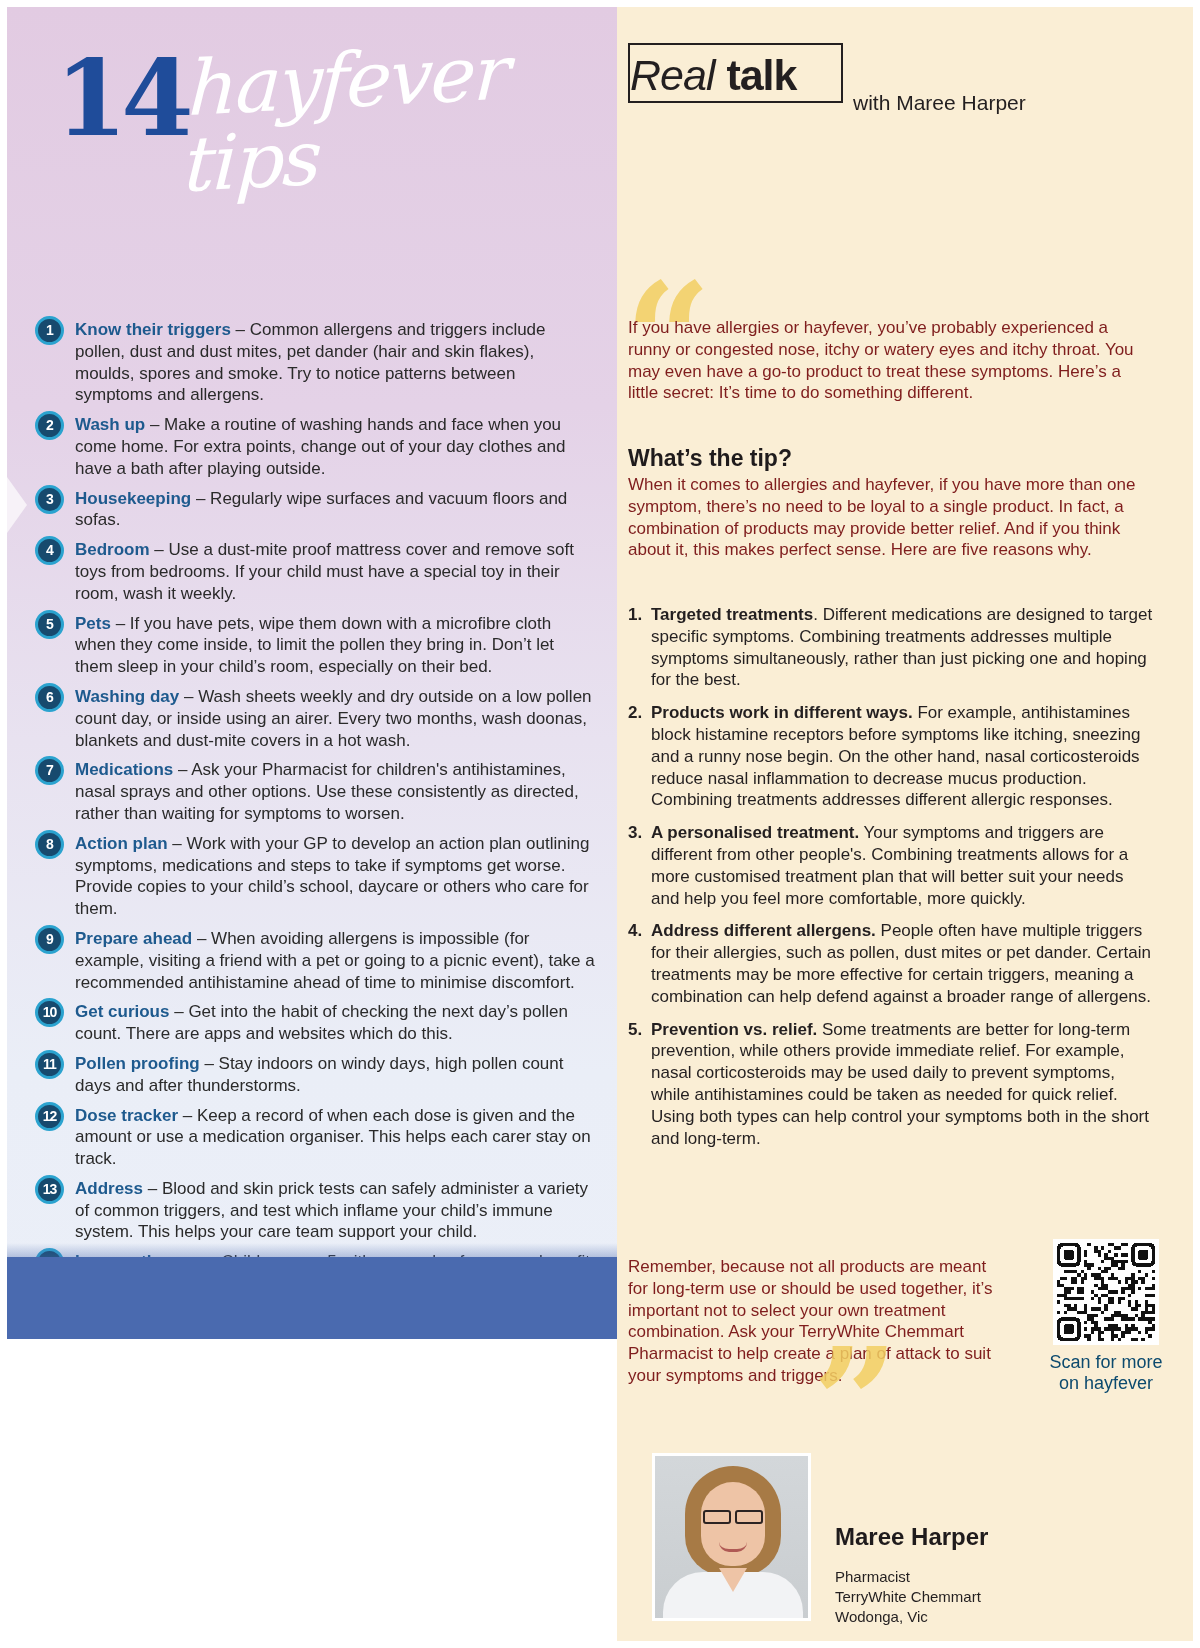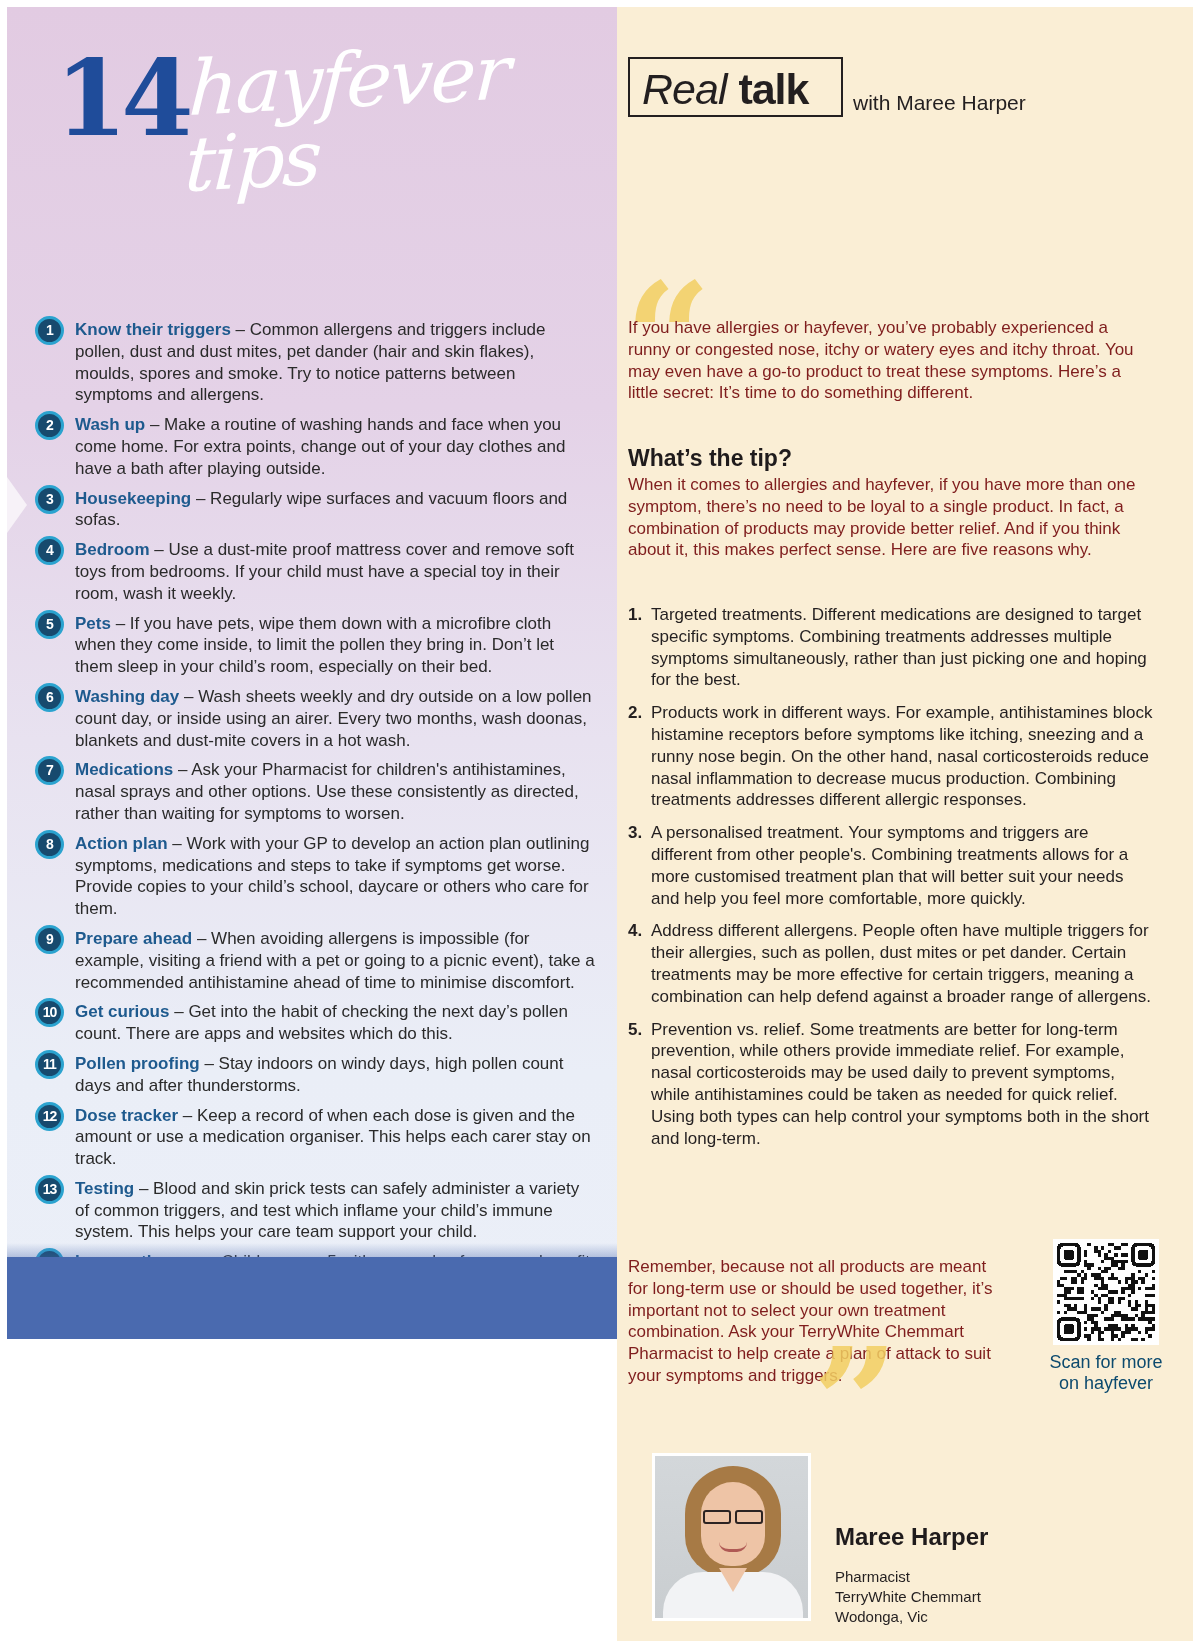--- a/index.html
+++ b/index.html
@@ -50,22 +50,22 @@
 
   .left-footer { position: absolute; left: 0; bottom: 0; width: 610px; height: 82px; background: #4a6aaf; }
   .left-footer-fade { position: absolute; left: 0; bottom: 82px; width: 610px; height: 14px;
     background: linear-gradient(180deg, rgba(74,106,175,0) 0%, rgba(74,106,175,0.35) 100%); }
 
   
   .right {
     position: absolute; left: 610px; top: 0; width: 576px; height: 1634px; background: #faeed5; overflow: hidden;
   }
   .rt-box {
-    position: absolute; left: 11px; top: 50px; width: 215px; height: 60px;
-    border: 2.5px solid #231f20; padding: 4px 14px 0 12px;
+    position: absolute; left: 11px; top: 36px; width: 215px; height: 60px;
+    border: 2.5px solid #231f20; padding: 4px 14px 0 0;
     font-size: 43px; line-height: 52px; color: #231f20; white-space: nowrap;
   }
   .rt-box .rt-italic { font-style: italic; font-weight: normal; letter-spacing: -1px; }
   .rt-box .rt-bold { font-weight: bold; letter-spacing: -1px; }
   .rt-with { position: absolute; left: 236px; top: 84px; font-size: 21px; color: #231f20; }
 
   .rt-headline {
     position: absolute; left: 11px; top: 152px; width: 540px;
     font-weight: bold; font-size: 38px; line-height: 41px; color: #1f1b1c; letter-spacing: -0.5px;
   }
@@ -78,21 +78,21 @@
     font-size: 150px; font-weight: bold; color: #f2cf62; line-height: 1; opacity: 0.85;
   }
   .rt-body { position: absolute; left: 11px; width: 520px; font-size: 17px; line-height: 21.8px; color: #7f1d1d; }
   .rt-intro { top: 310px; }
   .rt-subhead { position: absolute; left: 11px; top: 438px; font-weight: bold; font-size: 23px; color: #1f1b1c; }
   .rt-tip-para { top: 467px; }
 
   .reasons { position: absolute; left: 11px; top: 597px; width: 525px; list-style: none; }
   .reason { position: relative; padding-left: 23px; margin-bottom: 11px; font-size: 17px; line-height: 21.8px; color: #231f20; }
   .reason .r-num { position: absolute; left: 0; top: 0; font-weight: bold; }
-  .reason .r-head { font-weight: normal; }
+  .reason .r-head { font-weight: bold; }
 
   .rt-remember { top: 1249px; width: 380px; }
 
   .qr-wrap { position: absolute; left: 424px; top: 1232px; width: 130px; }
   .qr { width: 106px; height: 106px; margin: 0 auto; background: #fff; padding: 4px; }
   .qr svg { display: block; width: 98px; height: 98px; }
   .qr-caption { margin-top: 7px; text-align: center; font-size: 18px; line-height: 21px; color: #0c4a6e; }
 
   .photo {
     position: absolute; left: 35px; top: 1446px; width: 159px; height: 168px;
@@ -132,21 +132,21 @@
         <li class="tip"><span class="badge">3</span><span class="t-head">Housekeeping</span><span class="t-sep"> – </span><span>Regularly wipe surfaces and vacuum floors and sofas.</span></li>
         <li class="tip"><span class="badge">4</span><span class="t-head">Bedroom</span><span class="t-sep"> – </span><span>Use a dust-mite proof mattress cover and remove soft toys from bedrooms. If your child must have a special toy in their room, wash it weekly.</span></li>
         <li class="tip"><span class="badge">5</span><span class="t-head">Pets</span><span class="t-sep"> – </span><span>If you have pets, wipe them down with a microfibre cloth when they come inside, to limit the pollen they bring in. Don’t let them sleep in your child’s room, especially on their bed.</span></li>
         <li class="tip"><span class="badge">6</span><span class="t-head">Washing day</span><span class="t-sep"> – </span><span>Wash sheets weekly and dry outside on a low pollen count day, or inside using an airer. Every two months, wash doonas, blankets and dust-mite covers in a hot wash.</span></li>
         <li class="tip"><span class="badge">7</span><span class="t-head">Medications</span><span class="t-sep"> – </span><span>Ask your Pharmacist for children's antihistamines, nasal sprays and other options. Use these consistently as directed, rather than waiting for symptoms to worsen.</span></li>
         <li class="tip"><span class="badge">8</span><span class="t-head">Action plan</span><span class="t-sep"> – </span><span>Work with your GP to develop an action plan outlining symptoms, medications and steps to take if symptoms get worse. Provide copies to your child’s school, daycare or others who care for them.</span></li>
         <li class="tip"><span class="badge">9</span><span class="t-head">Prepare ahead</span><span class="t-sep"> – </span><span>When avoiding allergens is impossible (for example, visiting a friend with a pet or going to a picnic event), take a recommended antihistamine ahead of time to minimise discomfort.</span></li>
         <li class="tip"><span class="badge">10</span><span class="t-head">Get curious</span><span class="t-sep"> – </span><span>Get into the habit of checking the next day’s pollen count. There are apps and websites which do this.</span></li>
         <li class="tip"><span class="badge">11</span><span class="t-head">Pollen proofing</span><span class="t-sep"> – </span><span>Stay indoors on windy days, high pollen count days and after thunderstorms.</span></li>
         <li class="tip"><span class="badge">12</span><span class="t-head">Dose tracker</span><span class="t-sep"> – </span><span>Keep a record of when each dose is given and the amount or use a medication organiser. This helps each carer stay on track.</span></li>
-        <li class="tip"><span class="badge">13</span><span class="t-head">Testing</span><span class="t-sep"> – </span><span>Blood and skin prick tests can safely administer a variety of common triggers, and test which inflame your child’s immune system. This helps your care team support your child.</span></li>
+        <li class="tip"><span class="badge">13</span><span class="t-head">Address</span><span class="t-sep"> – </span><span>Blood and skin prick tests can safely administer a variety of common triggers, and test which inflame your child’s immune system. This helps your care team support your child.</span></li>
         <li class="tip"><span class="badge">14</span><span class="t-head">Immunotherapy</span><span class="t-sep"> – </span><span>Children over 5 with severe hayfever may benefit from desensitisation therapy to decrease their allergic response.</span><sup>1</sup></li>
       </ol>
 
     <div class="left-footer-fade"></div>
     <div class="left-footer"></div>
   </section>
 
   <section class="right">
     <div class="rt-box"><span class="rt-italic">Real</span> <span class="rt-bold">talk</span></div>
     <div class="rt-with">with Maree Harper</div>

